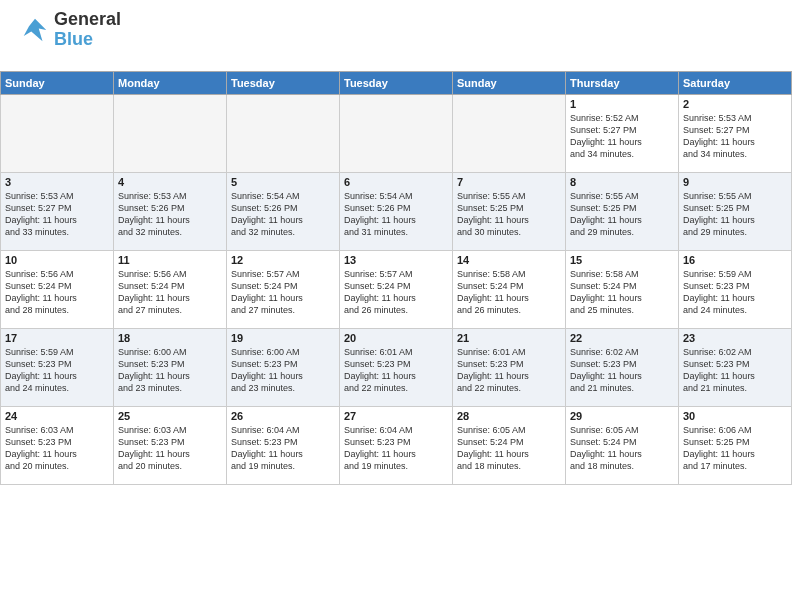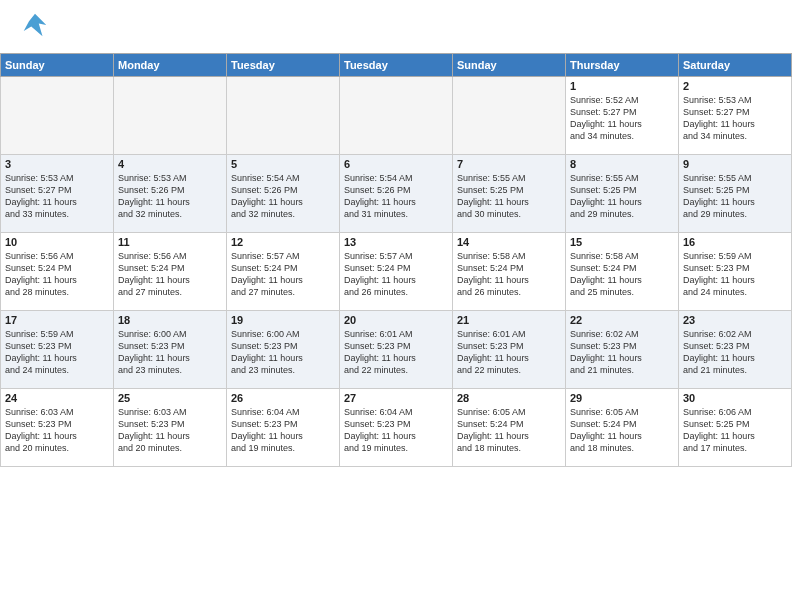--- a/index.html
+++ b/index.html
@@ -9,21 +9,21 @@
     
     .logo { display: flex; align-items: center; gap: 4px; }
     .logo-text { font-size: 18px; font-weight: bold; color: #333; line-height: 1.1; }
     .logo-text span { color: #4a9fd4; }
     .logo-bird { width: 30px; height: 30px; }
     
     .title-block { text-align: right; }
     .month-title { font-size: 32px; font-weight: bold; color: #222; }
     .subtitle { font-size: 14px; color: #444; }
     
-    .calendar { width: 100%; border-collapse: collapse; margin-top: 8px; }
+    .calendar { width: 100%; border-collapse: collapse; margin-top: 16px; }
     
     .calendar thead th {
       background-color: #3a7bbf;
       color: #fff;
       font-size: 11px;
       font-weight: bold;
       padding: 5px 4px;
       border: 1px solid #aaa;
       text-align: left;
     }
@@ -51,20 +51,24 @@
   </style>
 </head>
 <body>
 
 <div>
   <div class="header">
     <div class="logo">
       <svg class="logo-bird" viewBox="0 0 40 40">
         <polygon points="20,5 35,20 25,18 30,35 15,22 5,28 12,15" fill="#4a9fd4"></polygon>
       </svg>
+      <div class="logo-text">
+        <div>General</div>
+        <div><span style="color:#4a9fd4">Blue</span></div>
+      </div>
     </div>
     <div class="title-block">
       <div class="month-title"></div>
       <div class="subtitle"></div>
     </div>
   </div>
 </div>
 
 <table class="calendar">
   <thead>

